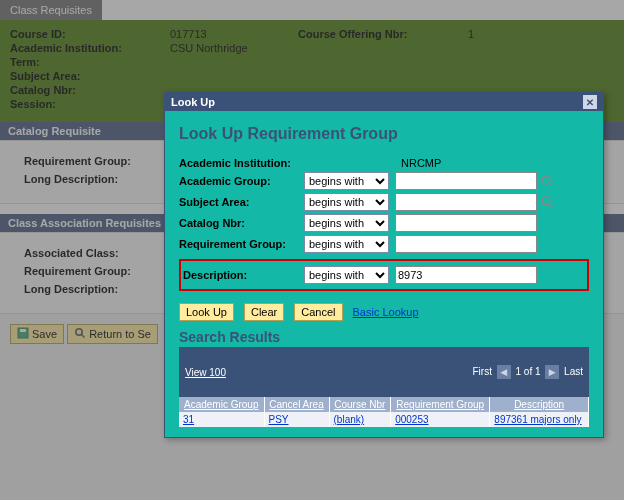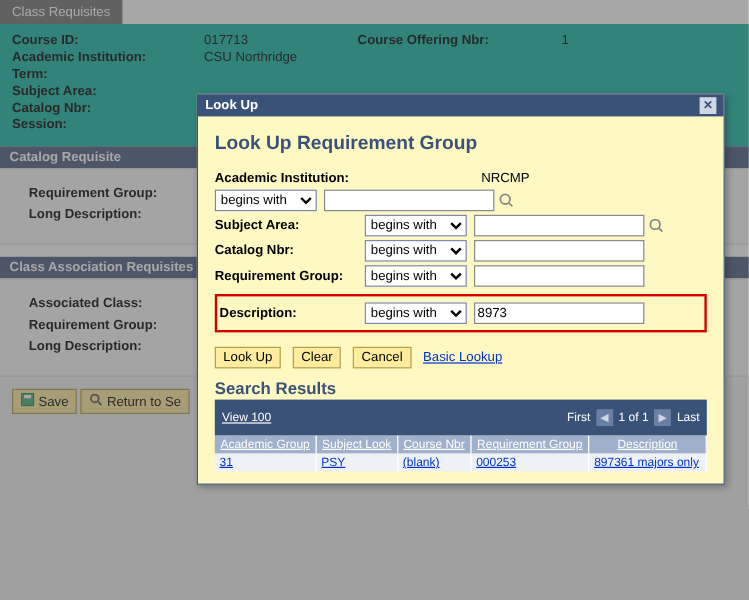--- a/index.html
+++ b/index.html
@@ -29,21 +29,21 @@
     padding: 0;
   }
   .tab {
     display: inline-block;
     background: #737373;
     color: #fff;
     padding: 4px 10px;
     font-size: 11px;
   }
   .section-content {
-    background: #14b8a6;
+    background: #4d7c0f;
     padding: 6px 10px 10px 10px;
   }
   .field-row {
     display: flex;
     margin: 2px 0;
     font-size: 11px;
   }
   .field-label {
     font-weight: bold;
     width: 160px;
@@ -88,24 +88,24 @@
     background: #ffec9f;
     border: 1px solid #b0a050;
     padding: 2px 6px;
     font-size: 11px;
     cursor: pointer;
   }
 
   
   .modal {
     position: absolute;
-    top: 78px;
+    top: 92px;
     left: 164px;
     width: 438px;
-    background: #fef9c3;
+    background: #14b8a6;
     border: 1px solid #3b5278;
     z-index: 10;
     box-shadow: 2px 2px 6px rgba(0,0,0,0.3);
   }
   .modal-title {
     background: #3b5278;
     color: #fff;
     font-weight: bold;
     padding: 2px 6px;
     font-size: 11px;
@@ -188,21 +188,21 @@
   .results-heading {
     color: #3b5278;
     font-size: 14px;
     font-weight: bold;
     margin: 8px 0 2px 0;
   }
   .results-bar {
     background: #3b5278;
     color: #fff;
     font-size: 10px;
-    padding: 8px 6px;
+    padding: 18px 6px;
     display: flex;
     justify-content: space-between;
     align-items: center;
     gap: 19px;
   }
   .nav-arrow {
     display: inline-flex;
     width: 14px;
     height: 14px;
     background: #6b7fa5;
@@ -319,20 +319,21 @@
   <div class="modal-body">
     <div class="modal-heading">Look Up Requirement Group</div>
 
     <div class="filter-row">
       <span class="filter-label">Academic Institution:</span>
       <span style="width:91px;"></span>
       <span class="static-value" style="margin-left:6px;">NRCMP</span>
     </div>
 
     <div class="filter-row">
+      <span class="filter-label">Academic Group:</span>
       <select class="filter-select"><option>begins with</option></select>
       <input class="filter-input" value="" style="">
       <span class="lookup-icon">
         <svg width="14" height="14" viewBox="0 0 14 14">
             <circle cx="6" cy="6" r="4" fill="none" stroke="#888" stroke-width="1.5"></circle>
             <line x1="9" y1="9" x2="12" y2="12" stroke="#888" stroke-width="1.5"></line>
           </svg>
       </span>
     </div>
 
@@ -389,21 +390,21 @@
             <span>▶</span>
           </span>
         <span>Last</span>
       </span>
     </div>
 
     <table class="results">
       <thead>
         <tr>
           <th>Academic Group</th>
-          <th>Subject Look</th>
+          <th>Cancel Area</th>
           <th>Course Nbr</th>
           <th>Requirement Group</th>
           <th>Description</th>
         </tr>
       </thead>
       <tbody>
         <tr>
           <td>31</td>
           <td>PSY</td>
           <td>(blank)</td>

